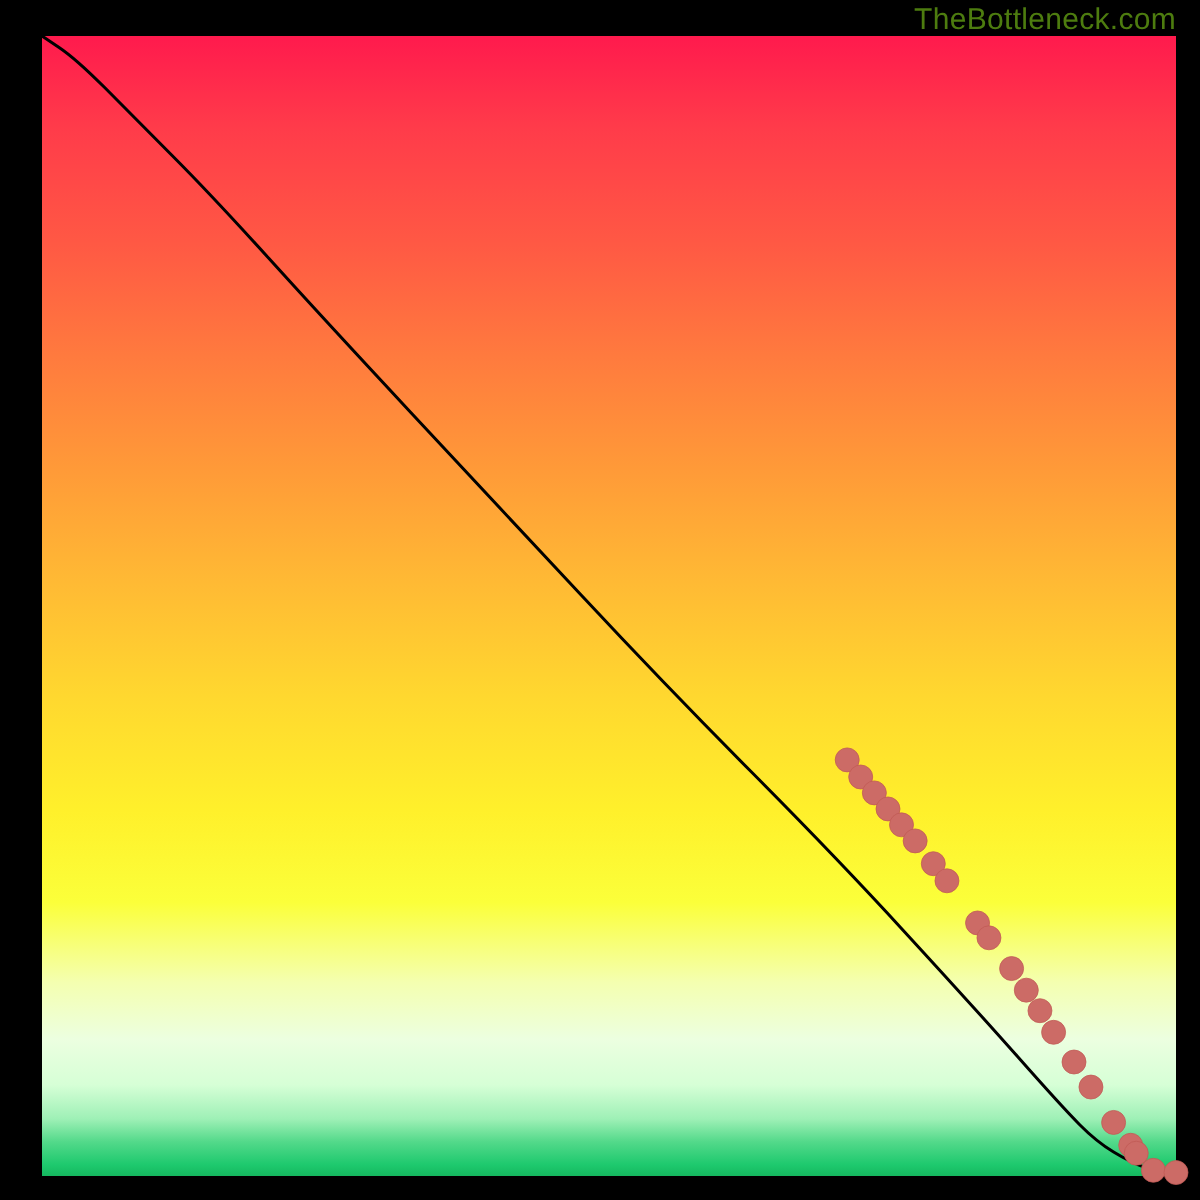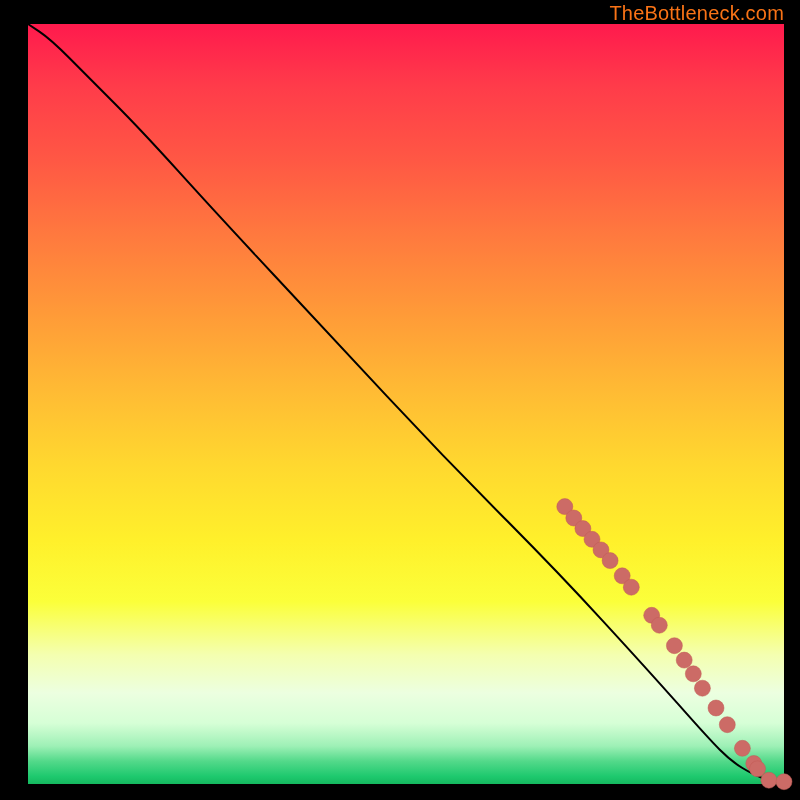--- a/index.html
+++ b/index.html
@@ -35,21 +35,21 @@
       #9ef0b6 95%,
       #53d98a 97%,
       #1ec96e 99%,
       #15b85f 100%
     );
   }
   .credit {
     position: absolute;
     top: 2px;
     right: 16px;
-    color: #f97316;
+    color: #4d7c0f;
     font-size: 20px;
     font-weight: 500;
     letter-spacing: 0.2px;
   }
   svg.curve {
     position: absolute;
     left: 0;
     top: 0;
   }
 </style>

